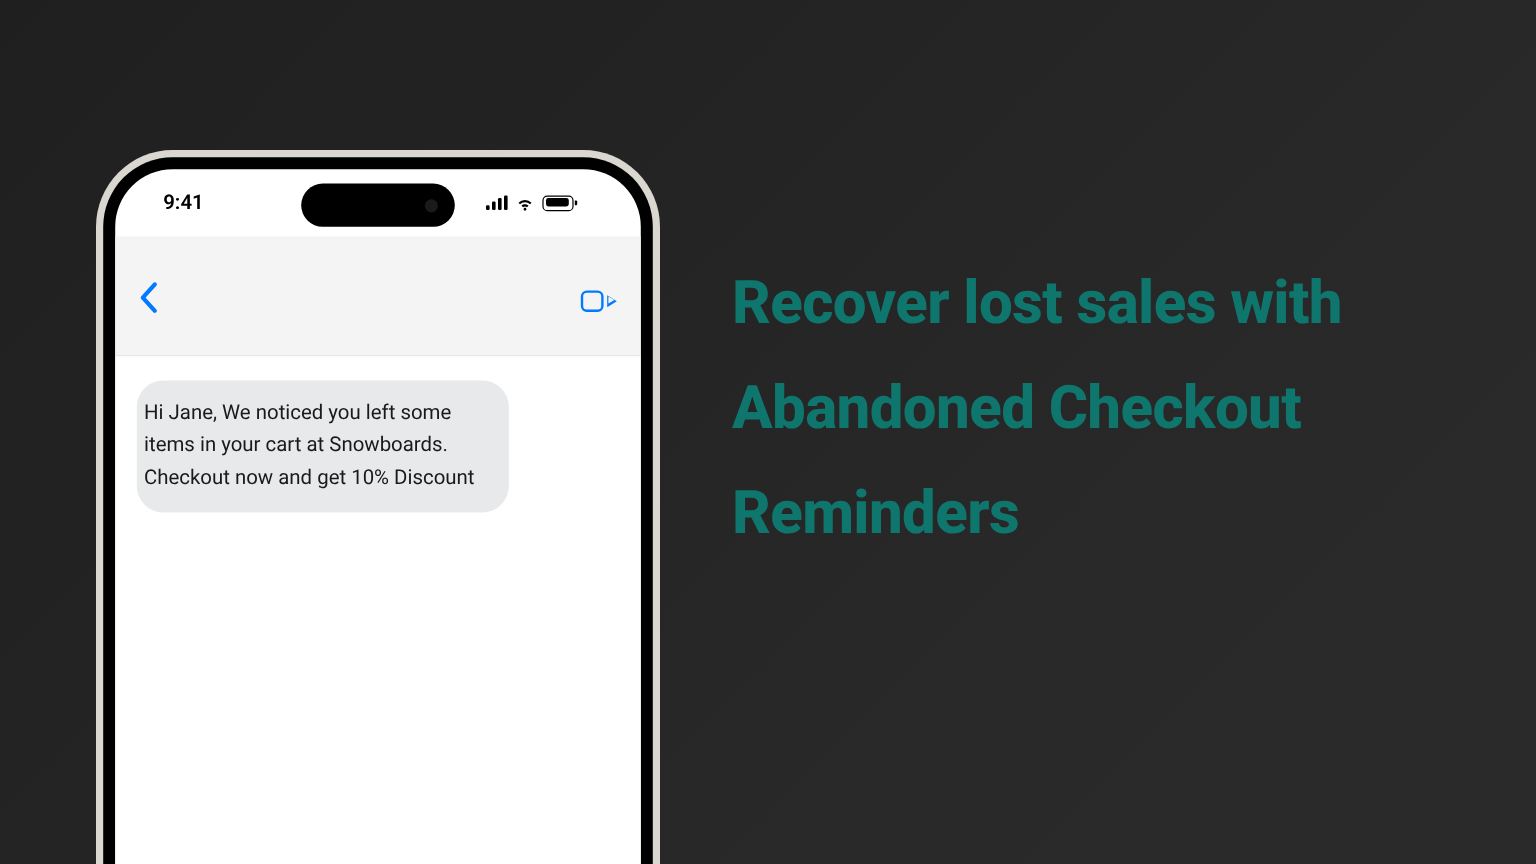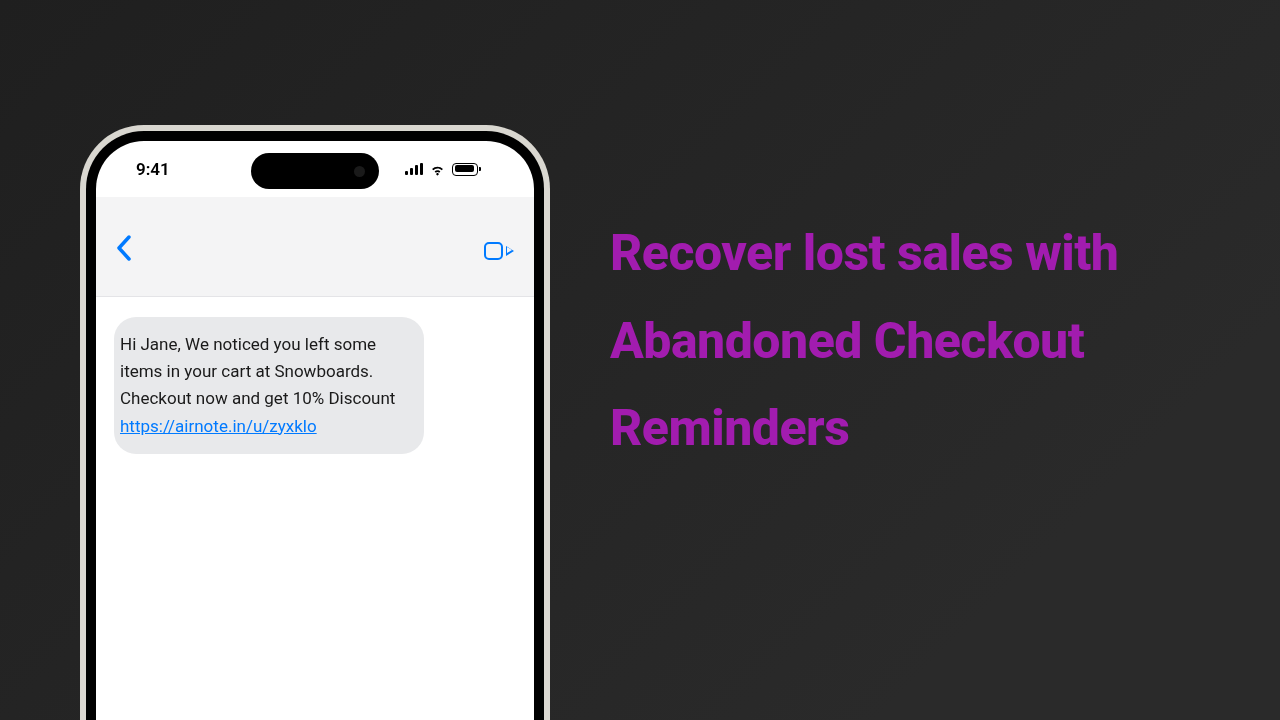--- a/index.html
+++ b/index.html
@@ -1,18 +1,18 @@
 <!DOCTYPE html>
 <html><head>
   <meta charset="utf-8">
   <style>
     *{margin:0;padding:0;box-sizing:border-box}
     body{width:1280px;height:720px;background:linear-gradient(135deg,#1f1f1f,#2a2a2a 80%);font-family:-apple-system,BlinkMacSystemFont,'Segoe UI',Roboto,sans-serif;overflow:hidden;position:relative}
     .stage{width:1280px;height:720px;position:relative}
-    .headline{position:absolute;left:610px;top:210px;width:600px;color:#a21caf;font-size:50px;font-weight:800;line-height:1.75;letter-spacing:-.5px}
+    .headline{position:absolute;left:610px;top:210px;width:600px;color:#0f766e;font-size:50px;font-weight:800;line-height:1.75;letter-spacing:-.5px}
     .phone{position:absolute;left:80px;top:125px;width:470px;height:595px;overflow:hidden}
     .phone-frame{position:absolute;left:0;top:0;width:470px;height:960px;border-radius:64px;background:#d9d7d0;padding:6px}
     .phone-inner{width:100%;height:100%;background:#000;border-radius:58px;padding:10px}
     .screen{width:100%;height:100%;background:#fff;border-radius:48px;overflow:hidden;position:relative}
     .island{position:absolute;top:12px;left:50%;transform:translateX(-50%);width:128px;height:36px;background:#000;border-radius:20px;display:flex;align-items:center;justify-content:flex-end;padding-right:14px}
     .island .cam{width:11px;height:11px;border-radius:50%;background:#1a1a1a}
     .status{position:absolute;top:0;left:0;right:16px;height:56px;display:flex;align-items:center;justify-content:space-between;padding:0 40px;font-size:17px;font-weight:600;color:#000}
     .status .right{display:flex;align-items:center;gap:6px}
     .sig{display:flex;align-items:flex-end;gap:2px;height:12px}
     .sig span{width:3px;background:#000;border-radius:1px}
@@ -81,21 +81,20 @@
             <div class="ft-body"></div>
             <div class="ft-lens"></div>
             <div class="ft-lens-in"></div>
           </div>
         </div>
 
         <div class="msgs">
           <div class="bubble">
             <span>Hi Jane, We noticed you left some items in your cart at Snowboards. Checkout now and get 10% Discount</span>
             <br>
-            <a href="#">https://airnote.in/u/zyxklo</a>
           </div>
         </div>
 
       </div>
      </div>
     </div>
   </div>
 </div>
 
 </body></html>

